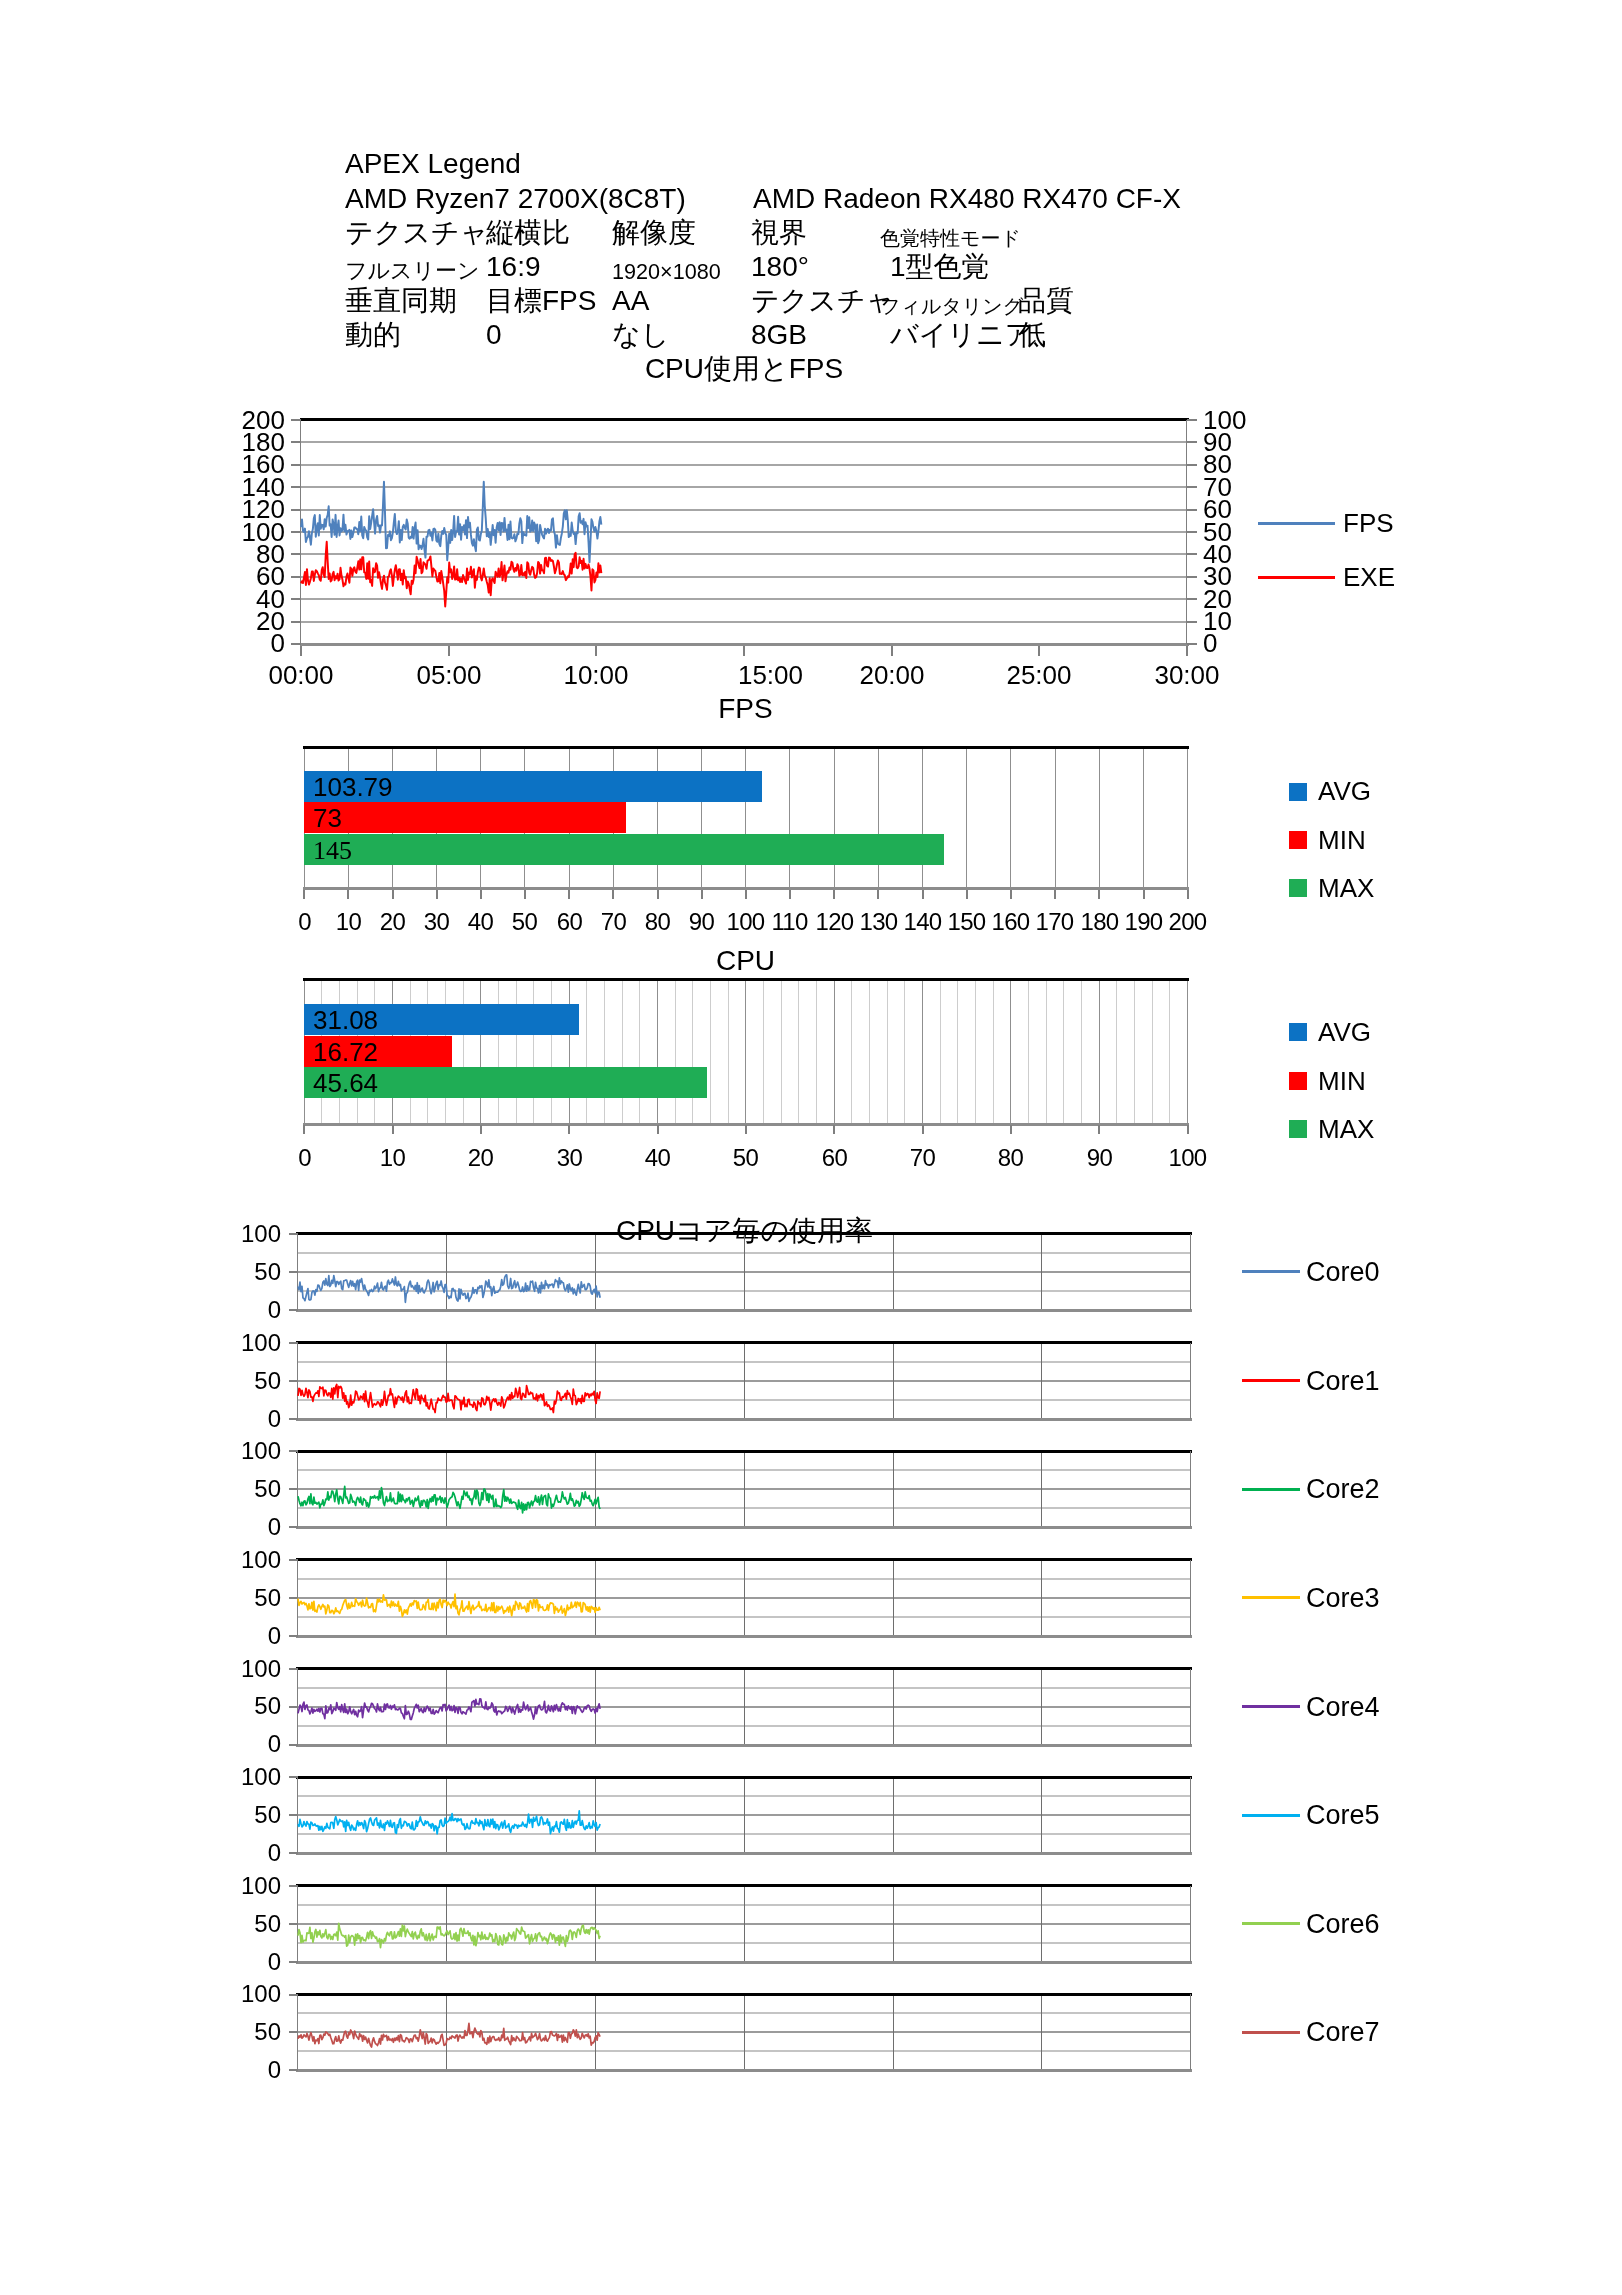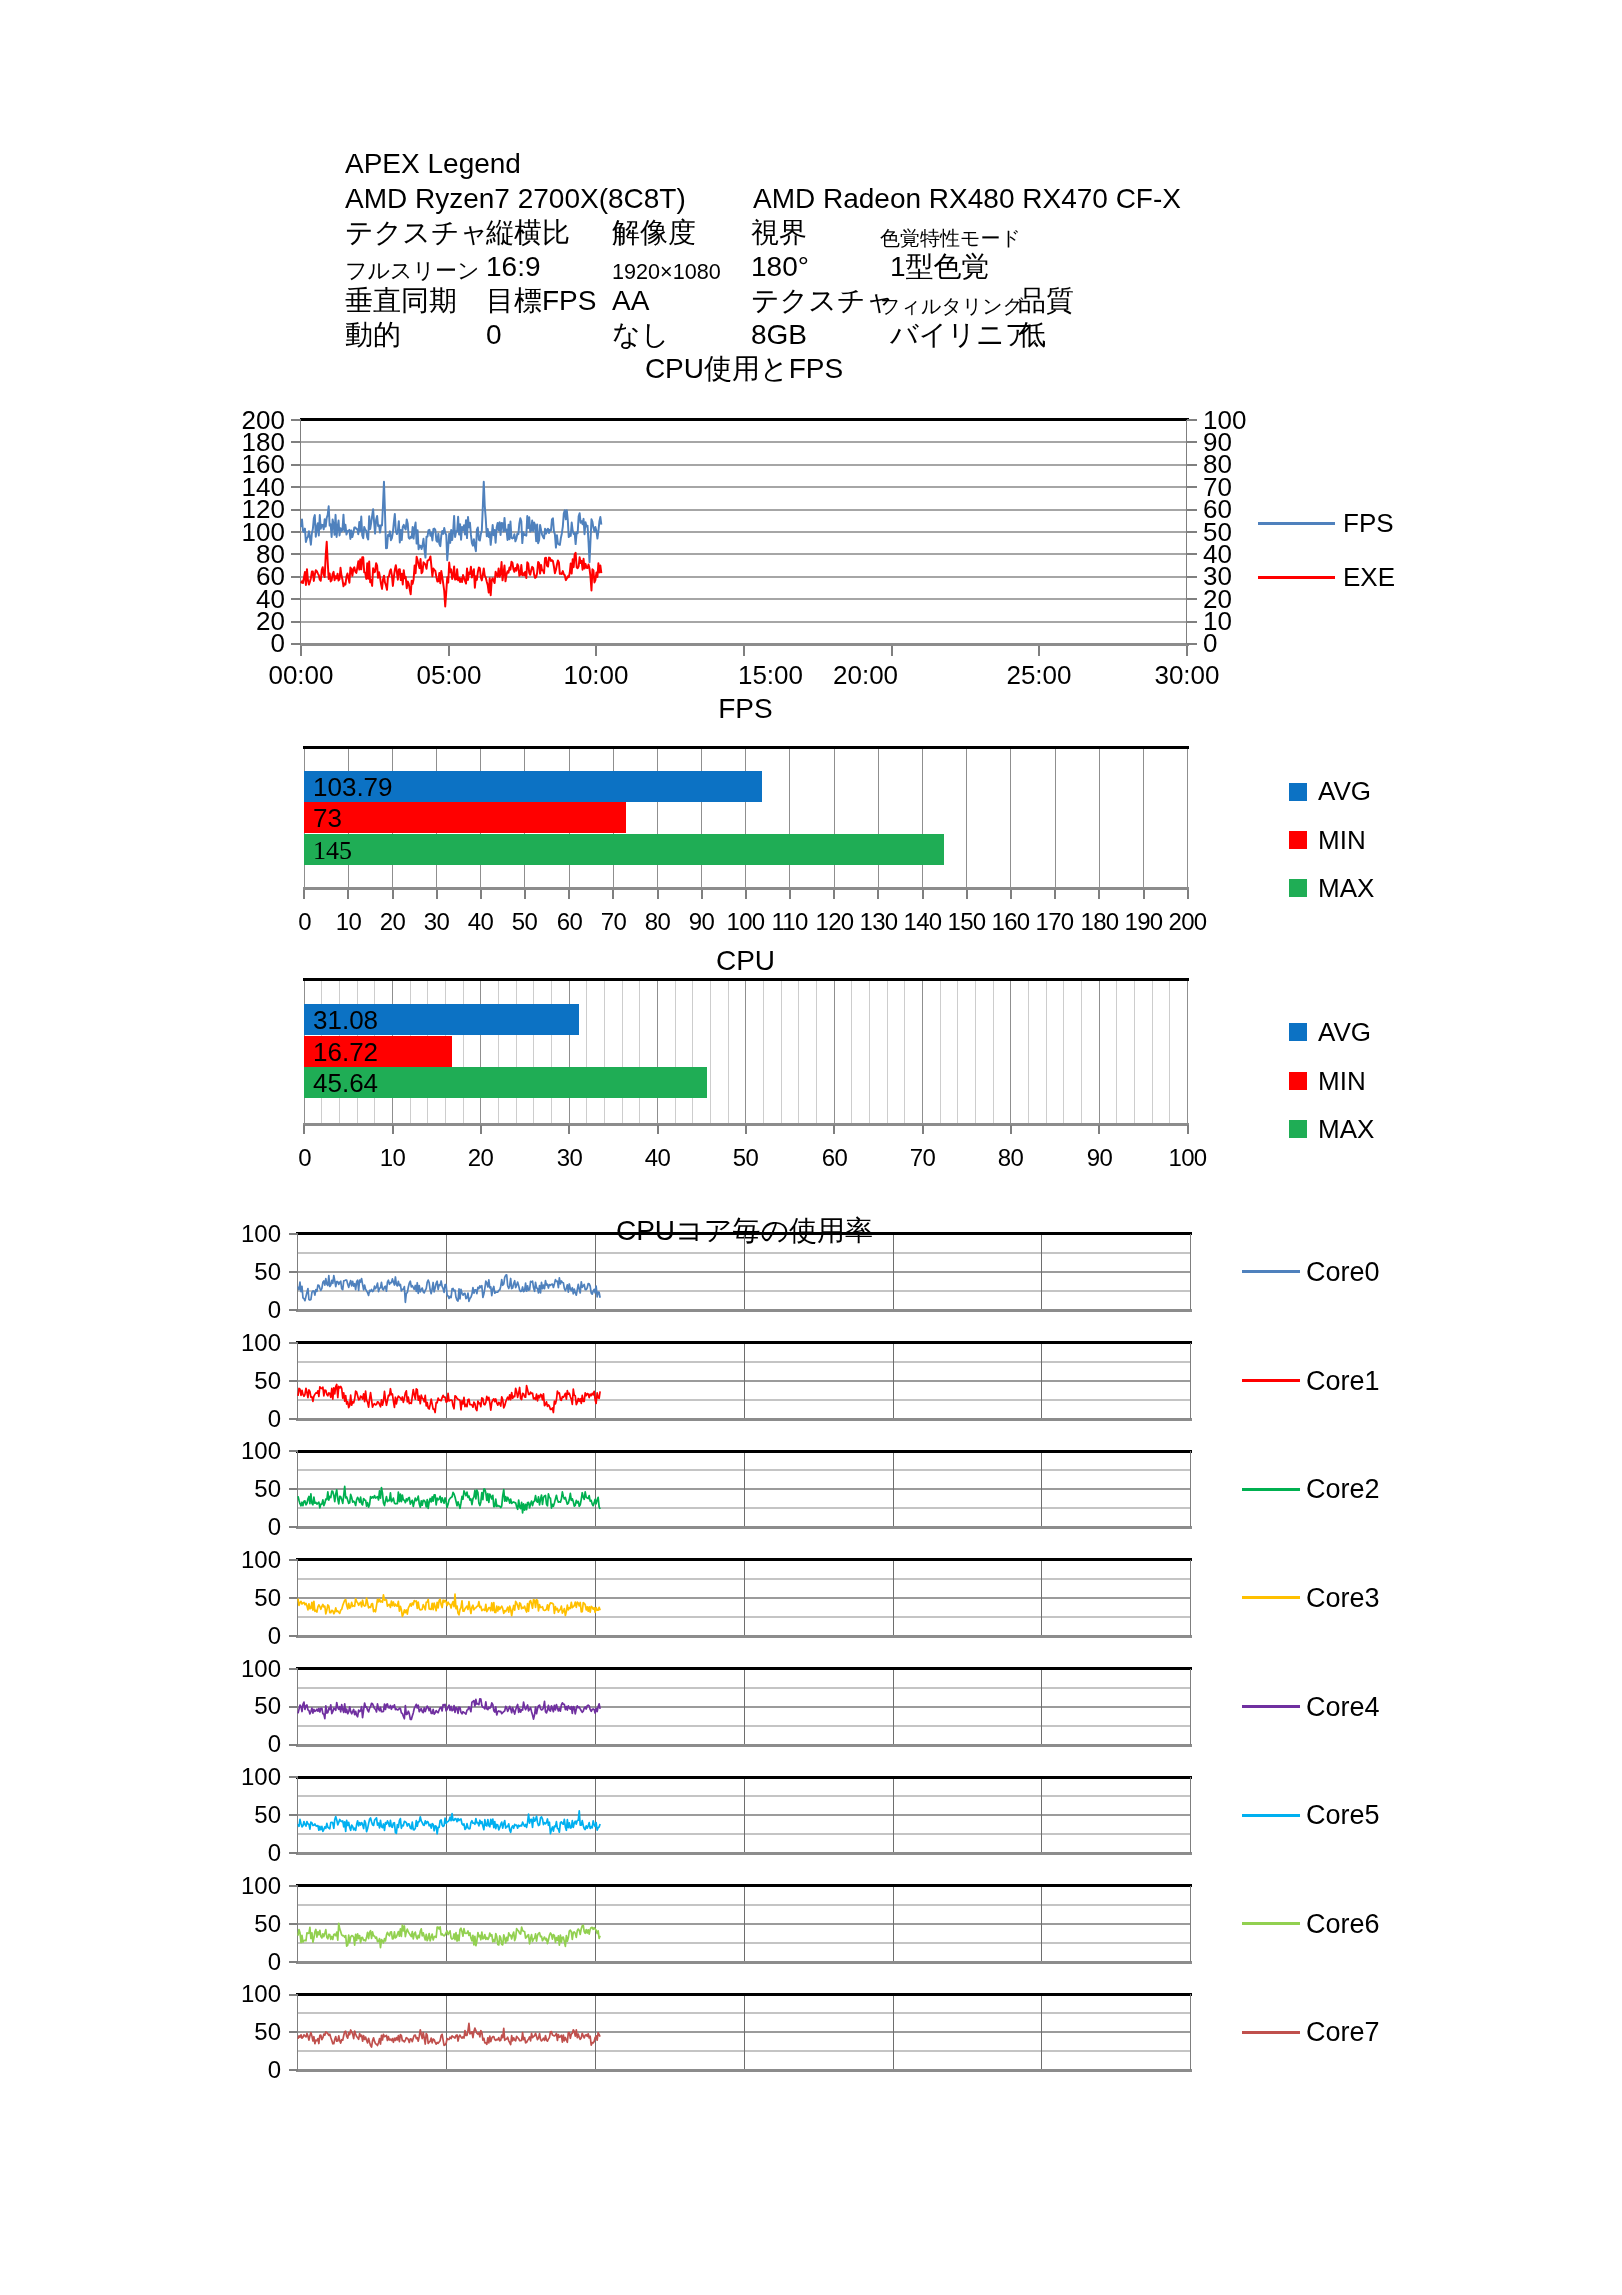--- a/index.html
+++ b/index.html
@@ -129,21 +129,21 @@
     <div class="lbl" style="position: absolute; left: 1203px; top: 406px; width: 79px; text-align: left;">100</div>
     <div style="position: absolute; left: 300px; top: 646px; width: 2px; height: 9.8px; background: rgb(127, 127, 127);"></div>
     <div class="lbl" style="position: absolute; left: 242px; top: 661px; width: 118px; text-align: center;">00:00</div>
     <div style="position: absolute; left: 448px; top: 646px; width: 2px; height: 9.8px; background: rgb(127, 127, 127);"></div>
     <div class="lbl" style="position: absolute; left: 390px; top: 661px; width: 118px; text-align: center;">05:00</div>
     <div style="position: absolute; left: 595px; top: 646px; width: 2px; height: 9.8px; background: rgb(127, 127, 127);"></div>
     <div class="lbl" style="position: absolute; left: 537px; top: 661px; width: 118px; text-align: center;">10:00</div>
     <div style="position: absolute; left: 743px; top: 646px; width: 2px; height: 9.8px; background: rgb(127, 127, 127);"></div>
     <div class="lbl" style="position: absolute; left: 685px; top: 661px; width: 118px; text-align: right;">15:00</div>
     <div style="position: absolute; left: 891px; top: 646px; width: 2px; height: 9.8px; background: rgb(127, 127, 127);"></div>
-    <div class="lbl" style="position: absolute; left: 833px; top: 661px; width: 118px; text-align: left;">20:00</div>
+    <div class="lbl" style="position: absolute; left: 833px; top: 661px; width: 118px; text-align: center;">20:00</div>
     <div style="position: absolute; left: 1038px; top: 646px; width: 2px; height: 9.8px; background: rgb(127, 127, 127);"></div>
     <div class="lbl" style="position: absolute; left: 980px; top: 661px; width: 118px; text-align: center;">25:00</div>
     <div style="position: absolute; left: 1186px; top: 646px; width: 2px; height: 9.8px; background: rgb(127, 127, 127);"></div>
     <div class="lbl" style="position: absolute; left: 1128px; top: 661px; width: 118px; text-align: center;">30:00</div>
     <svg width="886" height="224" viewBox="0 0 1354 342" style="left: 301px; top: 420px;">
       <polyline points="0.0,163.4 1.5,151.8 3.0,169.5 4.5,171.1 6.0,165.8 7.5,186.2 9.1,180.2 10.6,178.4 12.1,169.8 13.6,179.1 15.1,190.4 16.6,172.8 18.1,166.6 19.6,150.1 21.1,145.2 22.6,178.1 24.2,164.1 25.7,157.5 27.2,176.4 28.7,145.1 30.2,165.9 31.7,160.1 33.2,160.4 34.7,167.0 36.2,151.4 37.7,162.7 39.3,149.3 40.8,144.8 42.3,131.7 43.8,161.2 45.3,159.1 46.8,178.5 48.3,151.8 49.8,158.9 51.3,175.3 52.8,144.8 54.4,178.6 55.9,163.4 57.4,153.5 58.9,176.3 60.4,165.1 61.9,170.3 63.4,167.3 64.9,144.5 66.4,169.9 67.9,159.9 69.5,174.9 71.0,169.7 72.5,169.1 74.0,167.8 75.5,181.7 77.0,168.8 78.5,178.8 80.0,172.6 81.5,164.0 83.0,164.1 84.6,166.1 86.1,166.8 87.6,174.5 89.1,155.8 90.6,169.5 92.1,147.4 93.6,176.1 95.1,180.6 96.6,163.2 98.1,167.3 99.7,168.9 101.2,179.3 102.7,182.4 104.2,147.0 105.7,166.4 107.2,157.2 108.7,146.3 110.2,136.1 111.7,155.8 113.2,173.5 114.8,152.1 116.3,146.4 117.8,161.7 119.3,160.7 120.8,171.8 122.3,160.7 123.8,160.8 125.3,130.7 126.8,94.1 128.3,139.3 129.9,195.9 131.4,195.6 132.9,175.4 134.4,177.2 135.9,170.0 137.4,183.5 138.9,180.2 140.4,171.4 141.9,156.1 143.4,143.4 144.9,169.3 146.5,174.2 148.0,169.8 149.5,154.4 151.0,187.1 152.5,167.9 154.0,183.1 155.5,163.2 157.0,160.1 158.5,164.6 160.0,167.1 161.6,151.7 163.1,158.3 164.6,179.8 166.1,181.2 167.6,178.4 169.1,179.6 170.6,163.4 172.1,181.0 173.6,165.3 175.1,156.6 176.7,188.7 178.2,168.4 179.7,197.3 181.2,191.6 182.7,192.2 184.2,196.9 185.7,191.3 187.2,181.4 188.7,198.1 190.2,210.1 191.8,178.1 193.3,178.1 194.8,168.5 196.3,167.6 197.8,176.7 199.3,172.1 200.8,183.9 202.3,166.6 203.8,165.6 205.3,168.1 206.9,184.2 208.4,185.9 209.9,173.6 211.4,189.1 212.9,192.7 214.4,176.1 215.9,169.3 217.4,173.9 218.9,164.9 220.4,171.9 222.0,175.7 223.5,214.1 225.0,193.8 226.5,173.5 228.0,187.6 229.5,167.9 231.0,183.3 232.5,170.9 234.0,146.4 235.5,178.6 237.1,169.9 238.6,170.0 240.1,147.8 241.6,174.7 243.1,159.0 244.6,182.9 246.1,163.4 247.6,168.0 249.1,160.5 250.6,174.8 252.2,152.9 253.7,180.3 255.2,148.0 256.7,163.9 258.2,156.8 259.7,175.5 261.2,188.0 262.7,191.8 264.2,182.1 265.7,192.5 267.3,200.5 268.8,167.3 270.3,164.1 271.8,182.9 273.3,184.1 274.8,174.1 276.3,169.0 277.8,134.4 279.3,94.1 280.8,130.9 282.3,149.7 283.9,177.5 285.4,166.5 286.9,178.6 288.4,171.6 289.9,190.6 291.4,176.3 292.9,160.4 294.4,175.8 295.9,167.9 297.4,187.5 299.0,164.2 300.5,157.1 302.0,168.3 303.5,156.1 305.0,175.6 306.5,157.2 308.0,157.4 309.5,170.0 311.0,149.5 312.5,169.3 314.1,167.2 315.6,183.1 317.1,159.9 318.6,182.1 320.1,155.1 321.6,179.7 323.1,180.8 324.6,180.1 326.1,174.3 327.6,185.3 329.2,181.1 330.7,173.3 332.2,174.3 333.7,157.9 335.2,150.0 336.7,154.6 338.2,188.0 339.7,171.4 341.2,175.5 342.7,175.3 344.3,176.6 345.8,146.7 347.3,164.8 348.8,148.6 350.3,170.4 351.8,168.5 353.3,153.4 354.8,169.5 356.3,156.5 357.8,160.6 359.4,185.2 360.9,159.4 362.4,188.2 363.9,183.5 365.4,160.2 366.9,168.1 368.4,174.9 369.9,178.4 371.4,180.7 372.9,166.1 374.5,173.5 376.0,167.9 377.5,166.0 379.0,172.5 380.5,167.4 382.0,168.7 383.5,151.8 385.0,150.1 386.5,169.6 388.0,174.6 389.6,194.8 391.1,175.9 392.6,188.6 394.1,190.0 395.6,190.7 397.1,180.4 398.6,173.2 400.1,162.7 401.6,142.7 403.1,137.8 404.7,151.6 406.2,137.9 407.7,152.9 409.2,178.8 410.7,174.4 412.2,176.9 413.7,156.5 415.2,168.9 416.7,174.2 418.2,172.4 419.7,189.5 421.3,171.7 422.8,173.0 424.3,147.0 425.8,142.3 427.3,156.9 428.8,154.5 430.3,159.1 431.8,150.9 433.3,174.4 434.8,156.2 436.4,162.6 437.9,161.4 439.4,186.5 440.9,217.2 442.4,184.4 443.9,151.6 445.4,155.5 446.9,164.6 448.4,170.2 449.9,163.3 451.5,169.7 453.0,181.1 454.5,169.7 456.0,155.0 457.5,148.2 459.0,159.9" fill="none" stroke="#4F81BD" stroke-width="3" stroke-linejoin="round"></polyline>
       <polyline points="0.0,249.3 1.5,246.2 3.0,249.0 4.5,240.9 6.0,232.2 7.5,252.0 9.1,227.8 10.6,244.1 12.1,251.4 13.6,247.2 15.1,241.6 16.6,231.5 18.1,231.5 19.6,245.8 21.1,236.2 22.6,229.5 24.2,231.0 25.7,234.2 27.2,237.1 28.7,243.9 30.2,245.5 31.7,229.2 33.2,224.7 34.7,236.3 36.2,239.9 37.7,207.9 39.3,185.9 40.8,216.4 42.3,242.7 43.8,234.4 45.3,246.5 46.8,244.8 48.3,235.5 49.8,231.8 51.3,244.6 52.8,238.6 54.4,241.9 55.9,234.8 57.4,245.2 58.9,243.0 60.4,225.7 61.9,237.5 63.4,244.1 64.9,253.9 66.4,249.8 67.9,251.4 69.5,239.2 71.0,234.3 72.5,241.7 74.0,248.6 75.5,225.2 77.0,227.9 78.5,237.9 80.0,227.2 81.5,225.0 83.0,231.6 84.6,233.5 86.1,225.0 87.6,215.8 89.1,228.5 90.6,212.8 92.1,228.1 93.6,209.5 95.1,209.6 96.6,232.7 98.1,233.1 99.7,242.7 101.2,218.8 102.7,242.3 104.2,216.0 105.7,247.7 107.2,244.2 108.7,253.4 110.2,226.5 111.7,232.6 113.2,231.6 114.8,218.7 116.3,222.4 117.8,241.0 119.3,232.6 120.8,240.3 122.3,250.6 123.8,258.0 125.3,243.6 126.8,237.8 128.3,248.2 129.9,252.7 131.4,259.5 132.9,239.6 134.4,238.8 135.9,230.9 137.4,228.0 138.9,237.3 140.4,253.4 141.9,239.6 143.4,228.8 144.9,221.7 146.5,232.4 148.0,243.9 149.5,228.3 151.0,228.0 152.5,244.5 154.0,234.9 155.5,251.2 157.0,229.3 158.5,241.6 160.0,239.4 161.6,257.0 163.1,246.5 164.6,249.9 166.1,258.2 167.6,266.3 169.1,245.5 170.6,250.3 172.1,243.3 173.6,222.3 175.1,234.0 176.7,208.9 178.2,214.4 179.7,221.3 181.2,226.2 182.7,212.2 184.2,234.1 185.7,231.6 187.2,217.3 188.7,219.0 190.2,221.1 191.8,227.3 193.3,215.0 194.8,214.1 196.3,212.8 197.8,208.3 199.3,223.5 200.8,238.7 202.3,226.6 203.8,229.2 205.3,230.4 206.9,240.0 208.4,246.7 209.9,246.3 211.4,233.6 212.9,249.3 214.4,230.4 215.9,239.6 217.4,250.4 218.9,261.1 220.4,284.8 222.0,262.1 223.5,240.1 225.0,248.4 226.5,217.6 228.0,232.5 229.5,228.1 231.0,242.7 232.5,237.9 234.0,223.6 235.5,243.8 237.1,243.4 238.6,227.9 240.1,244.8 241.6,240.9 243.1,247.5 244.6,241.8 246.1,247.4 247.6,236.8 249.1,241.0 250.6,245.7 252.2,249.8 253.7,226.7 255.2,244.2 256.7,232.7 258.2,235.2 259.7,224.1 261.2,240.4 262.7,232.6 264.2,228.0 265.7,256.1 267.3,238.7 268.8,244.2 270.3,231.9 271.8,225.3 273.3,226.4 274.8,240.3 276.3,245.0 277.8,236.4 279.3,226.7 280.8,237.7 282.3,240.5 283.9,247.1 285.4,252.4 286.9,263.6 288.4,241.7 289.9,267.5 291.4,245.1 292.9,241.6 294.4,245.8 295.9,249.0 297.4,231.7 299.0,236.4 300.5,239.3 302.0,226.7 303.5,239.3 305.0,235.1 306.5,216.8 308.0,244.9 309.5,233.4 311.0,222.1 312.5,246.4 314.1,236.1 315.6,231.0 317.1,233.2 318.6,225.1 320.1,228.5 321.6,216.5 323.1,217.8 324.6,227.9 326.1,231.9 327.6,225.9 329.2,230.1 330.7,220.2 332.2,223.7 333.7,237.9 335.2,235.7 336.7,221.4 338.2,237.1 339.7,234.0 341.2,237.3 342.7,231.9 344.3,241.4 345.8,217.2 347.3,219.3 348.8,233.4 350.3,236.3 351.8,229.5 353.3,224.3 354.8,225.9 356.3,236.1 357.8,241.1 359.4,239.9 360.9,233.3 362.4,216.9 363.9,218.5 365.4,234.5 366.9,221.3 368.4,229.6 369.9,229.7 371.4,234.1 372.9,211.1 374.5,210.3 376.0,222.6 377.5,223.9 379.0,210.0 380.5,210.9 382.0,215.4 383.5,214.0 385.0,215.4 386.5,223.7 388.0,233.9 389.6,228.8 391.1,220.6 392.6,214.5 394.1,217.5 395.6,234.9 397.1,234.8 398.6,235.1 400.1,230.8 401.6,235.5 403.1,237.1 404.7,244.6 406.2,242.2 407.7,238.8 409.2,240.0 410.7,233.4 412.2,219.0 413.7,234.5 415.2,212.6 416.7,224.7 418.2,205.5 419.7,202.8 421.3,225.3 422.8,226.4 424.3,223.5 425.8,209.7 427.3,218.4 428.8,215.1 430.3,228.7 431.8,212.0 433.3,226.7 434.8,219.7 436.4,225.7 437.9,226.1 439.4,220.5 440.9,226.9 442.4,239.0 443.9,260.3 445.4,228.0 446.9,229.7 448.4,248.1 449.9,244.5 451.5,232.8 453.0,239.8 454.5,218.8 456.0,232.8 457.5,222.3 459.0,234.0" fill="none" stroke="#FF0000" stroke-width="3" stroke-linejoin="round"></polyline>
     </svg>
     <div style="position: absolute; left: 1258px; top: 522px; width: 77px; height: 3.3px; background: rgb(79, 129, 189);"></div>
     <div class="lbl" style="position: absolute; left: 1343px; top: 509px;">FPS</div>

